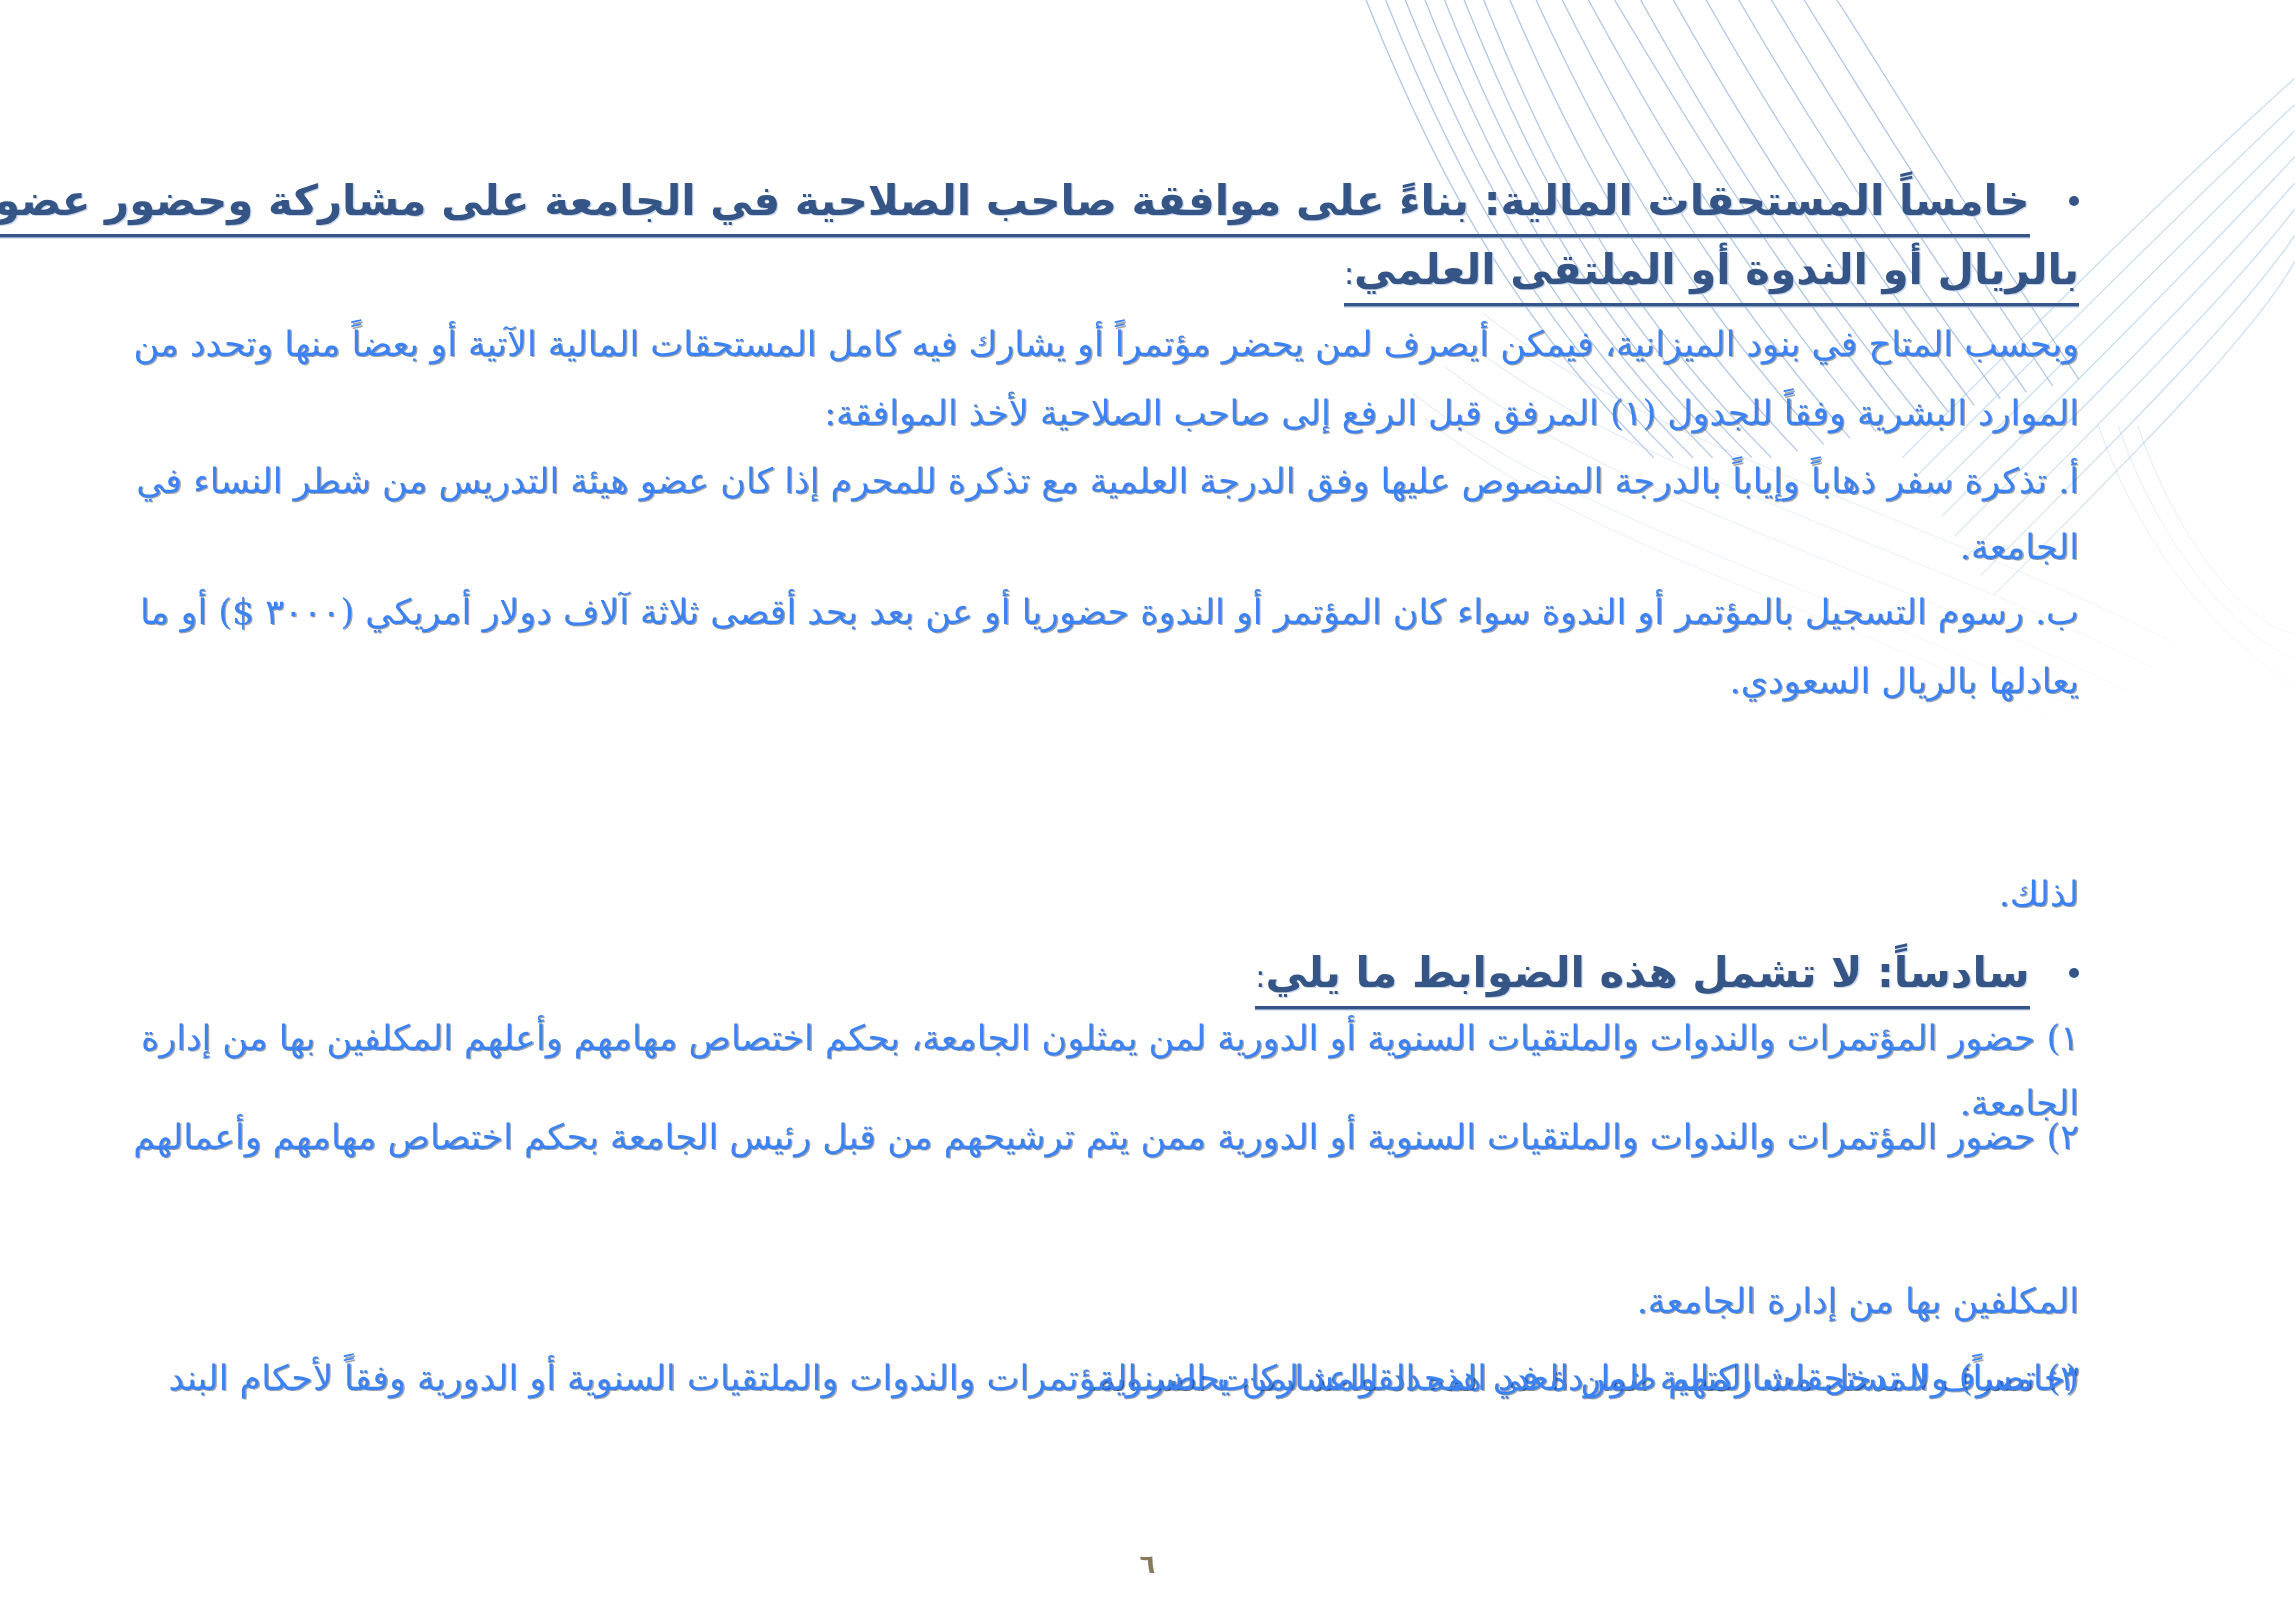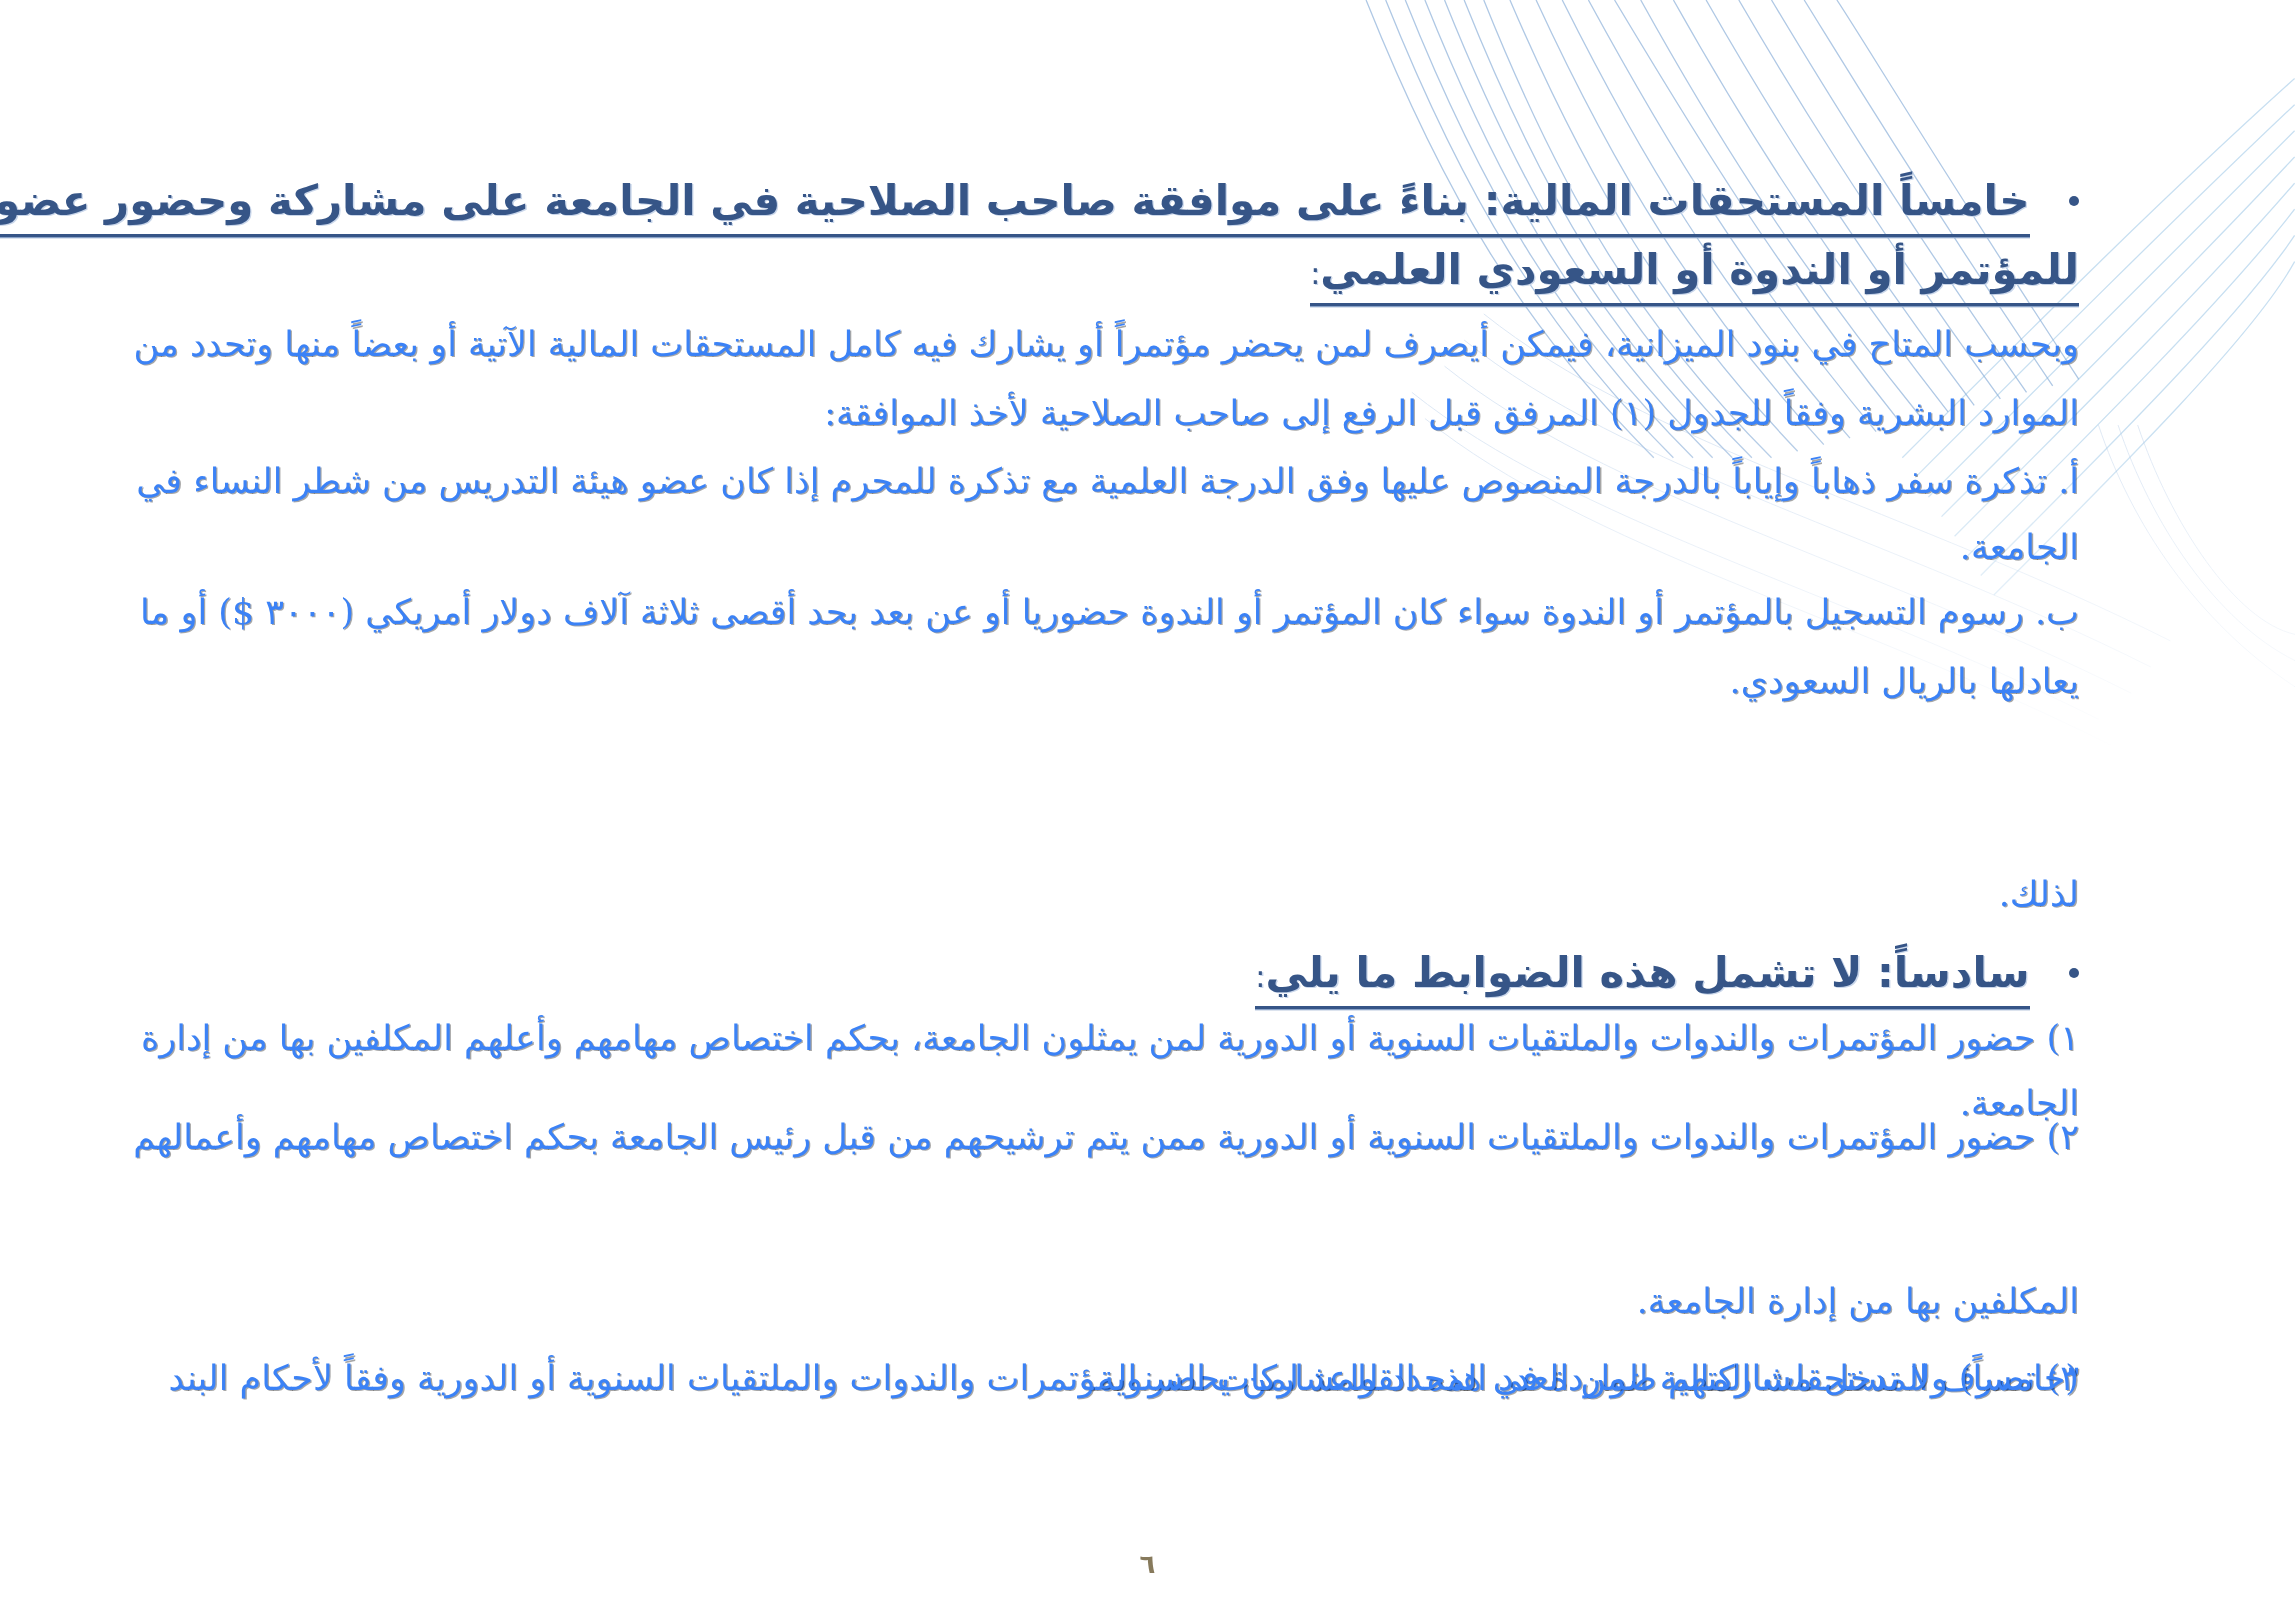--- a/index.html
+++ b/index.html
@@ -150,21 +150,21 @@
   </g>
   <rect x="0" y="0" width="1600" height="1150" fill="url(#fadeGrad)"></rect>
 </svg>
 
 <main class="page">
 
   <div class="heading-line" style="top:180px;">
     <span class="bullet"></span><span class="u"><span>خامساً</span><span> المستحقات المالية: بناءً على موافقة صاحب الصلاحية في الجامعة على مشاركة وحضور عضو هيئة التدريس</span></span>
   </div>
   <div class="heading-line" style="top:249px;">
-    <span class="u"><span>للمؤتمر أو الندوة أو السعودي العلمي</span><span class="colon">:</span></span>
+    <span class="u"><span>بالريال أو الندوة أو الملتقى العلمي</span><span class="colon">:</span></span>
   </div>
 
   <div class="text-line" style="top:327px;">وبحسب المتاح في بنود الميزانية، فيمكن أيصرف لمن يحضر مؤتمراً أو يشارك فيه كامل المستحقات المالية الآتية أو بعضاً منها وتحدد من</div>
   <div class="text-line last" style="top:396px;">الموارد البشرية وفقاً للجدول (١) المرفق  قبل الرفع إلى صاحب الصلاحية لأخذ الموافقة:</div>
 
   <div class="text-line" style="top:464px;">أ. تذكرة سفر ذهاباً وإياباً بالدرجة المنصوص عليها وفق الدرجة العلمية مع تذكرة للمحرم إذا كان عضو هيئة التدريس من شطر النساء في</div>
   <div class="text-line last" style="top:530px;">الجامعة.</div>
 
   <div class="text-line" style="top:595px;">ب. رسوم التسجيل بالمؤتمر أو الندوة سواء كان المؤتمر أو الندوة حضوريا أو عن بعد بحد أقصى ثلاثة آلاف دولار أمريكي (٣٠٠٠ $) أو ما</div>
   <div class="text-line last" style="top:664px;">يعادلها بالريال السعودي.</div>

